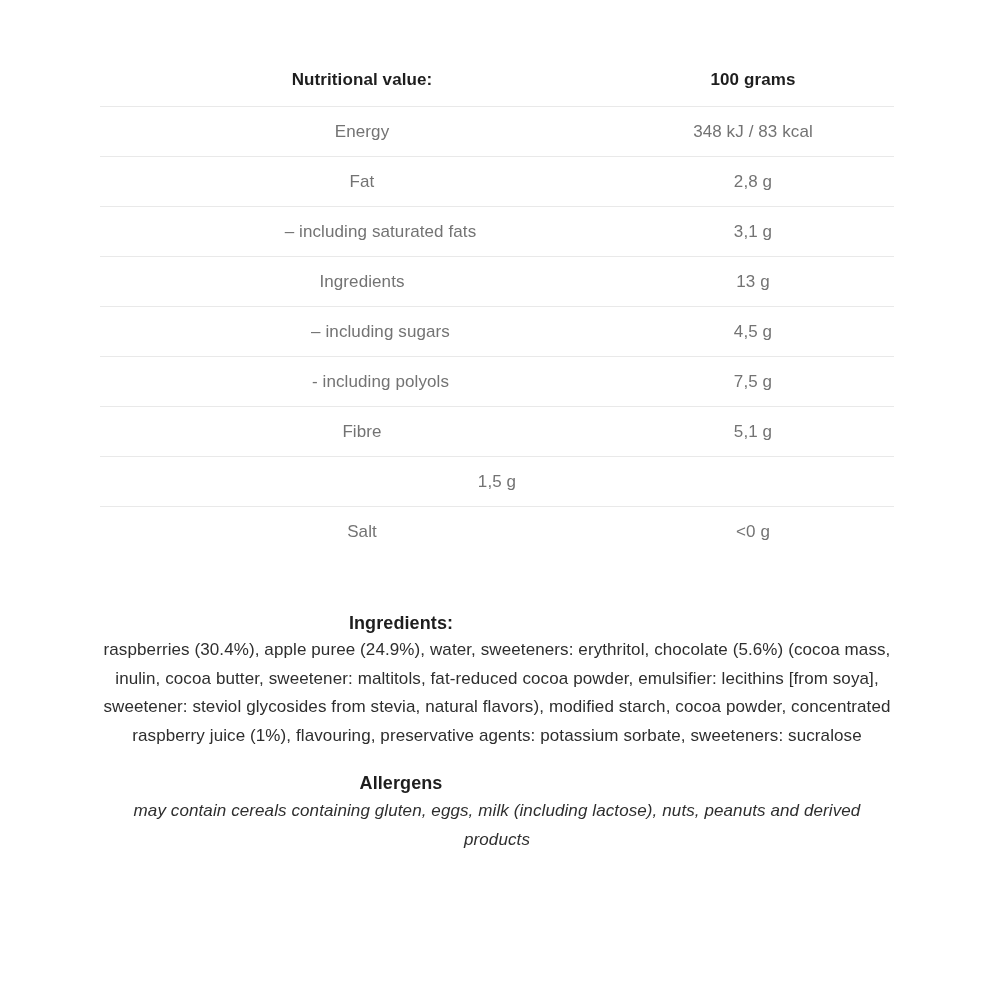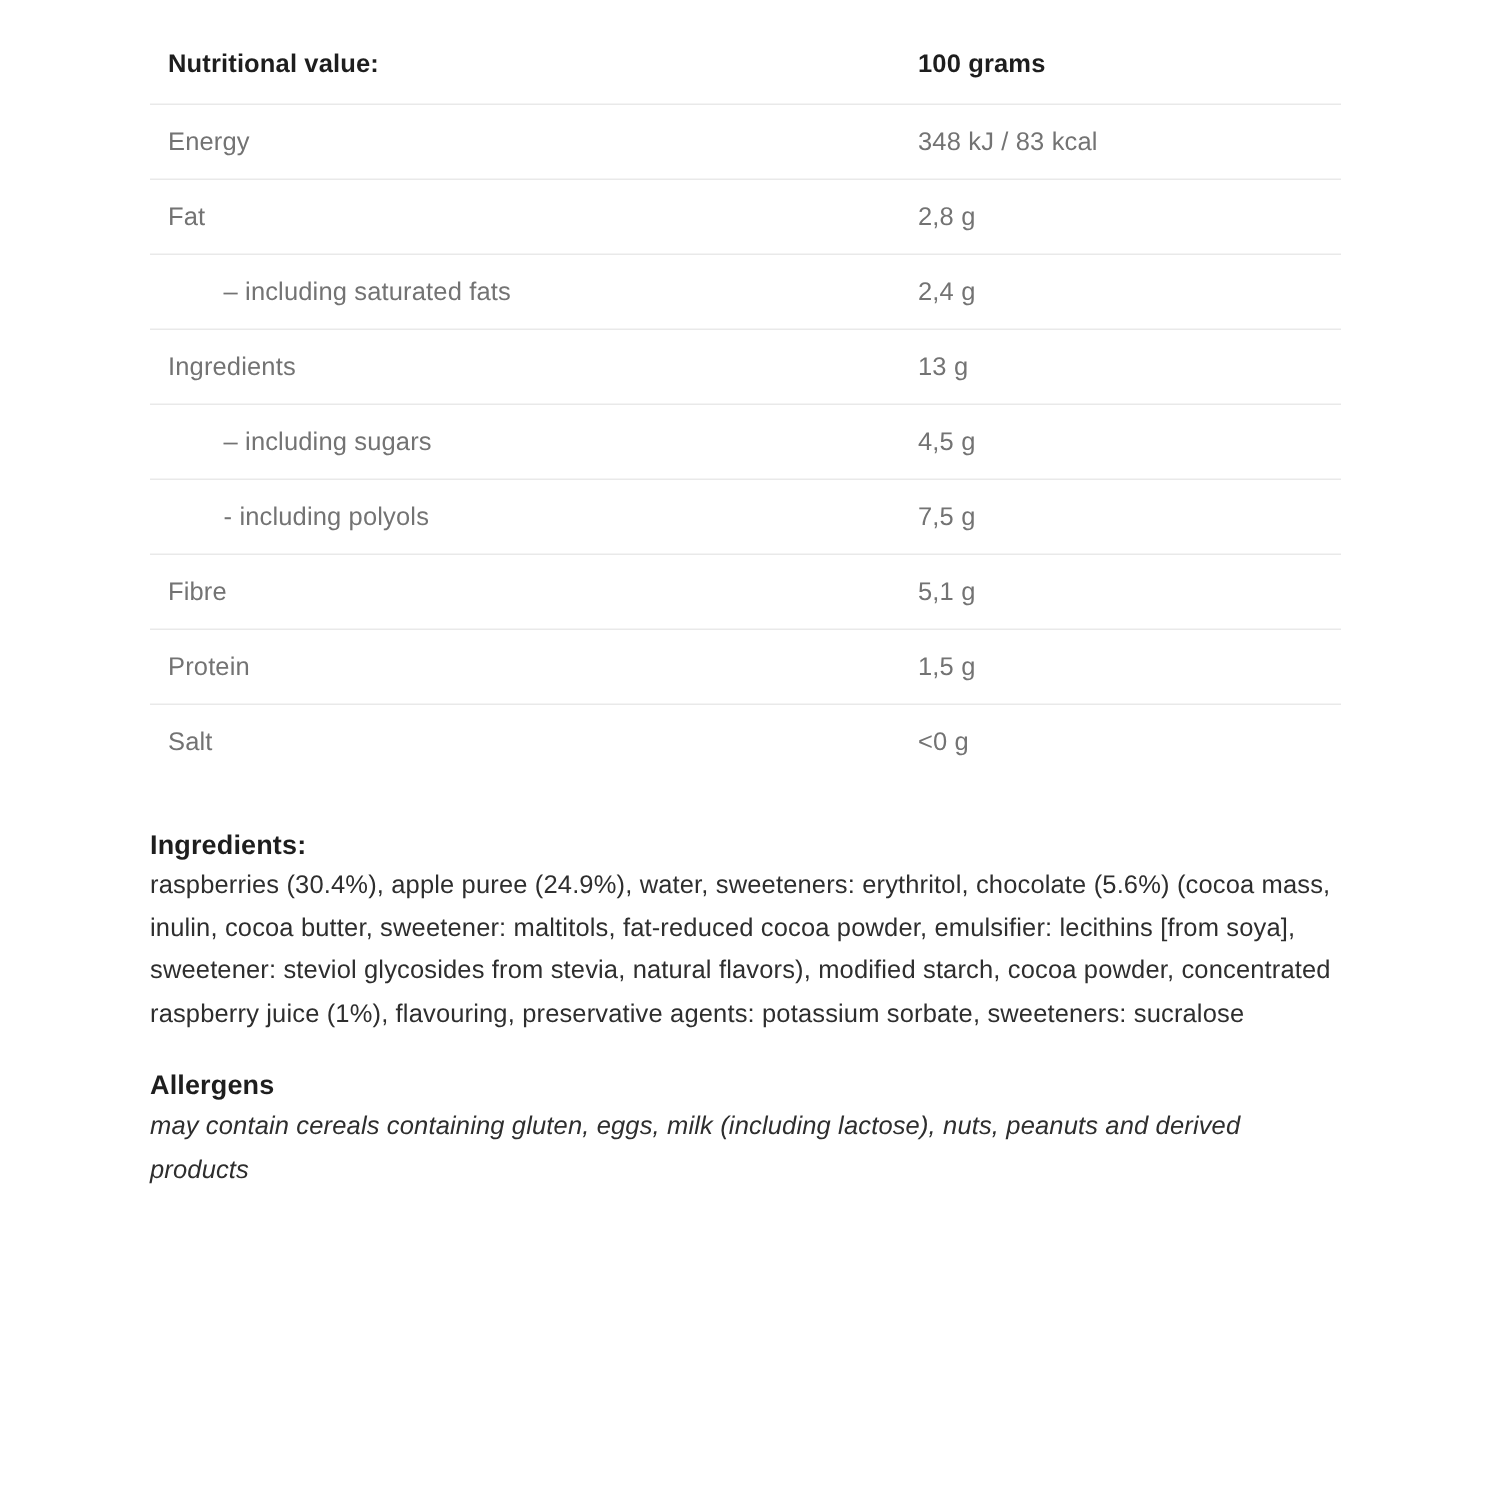--- a/index.html
+++ b/index.html
@@ -6,21 +6,22 @@
   html, body {
     width: 1000px;
     background: #ffffff;
     font-family: "Liberation Sans", sans-serif;
     color: #333333;
   }
   .page {
     width: 808px;
     height: 1000px;
     background: #ffffff;
-    padding: 31px 106px 0 100px;
+    padding: 68px 106px 0 100px;
+    text-align: center;
   }
   
   .ntable { width: 794px; }
   .t-row {
     display: flex;
     align-items: center;
     border-bottom: 1px solid #e9e9e9;
     min-height: 50px;
     font-size: 17px;
     color: #737373;
@@ -41,21 +42,21 @@
   }
   .t-row.indent .t-label { padding-left: 49px; }
   .t-value { flex: 1; }
   
   .section-heading {
     font-size: 18px;
     font-weight: bold;
     color: #1e1e1e;
     letter-spacing: 0.1px;
   }
-  .heading-ingredients { margin-top: 33px; }
+  .heading-ingredients { margin-top: 56px; }
   .heading-allergens  { margin-top: 22px; }
   .body-text {
     margin-top: 2px;
     width: 794px;
     font-size: 17px;
     line-height: 28.7px;
     color: #2e2e2e;
     letter-spacing: 0.1px;
   }
   .body-text.italic {
@@ -80,21 +81,21 @@
       <div class="t-value">348 kJ / 83 kcal</div>
     </div>
 
     <div class="t-row">
       <div class="t-label">Fat</div>
       <div class="t-value">2,8 g</div>
     </div>
 
     <div class="t-row indent">
       <div class="t-label">– including saturated fats</div>
-      <div class="t-value">2,4 g</div>
+      <div class="t-value">3,1 g</div>
     </div>
 
     <div class="t-row">
       <div class="t-label">Ingredients</div>
       <div class="t-value">13 g</div>
     </div>
 
     <div class="t-row indent">
       <div class="t-label">– including sugars</div>
       <div class="t-value">4,5 g</div>
@@ -104,21 +105,20 @@
       <div class="t-label">- including polyols</div>
       <div class="t-value">7,5 g</div>
     </div>
 
     <div class="t-row">
       <div class="t-label">Fibre</div>
       <div class="t-value">5,1 g</div>
     </div>
 
     <div class="t-row">
-      <div class="t-label">Protein</div>
       <div class="t-value">1,5 g</div>
     </div>
 
     <div class="t-row last">
       <div class="t-label">Salt</div>
       <div class="t-value">&lt;0 g</div>
     </div>
 
   </div>
 

